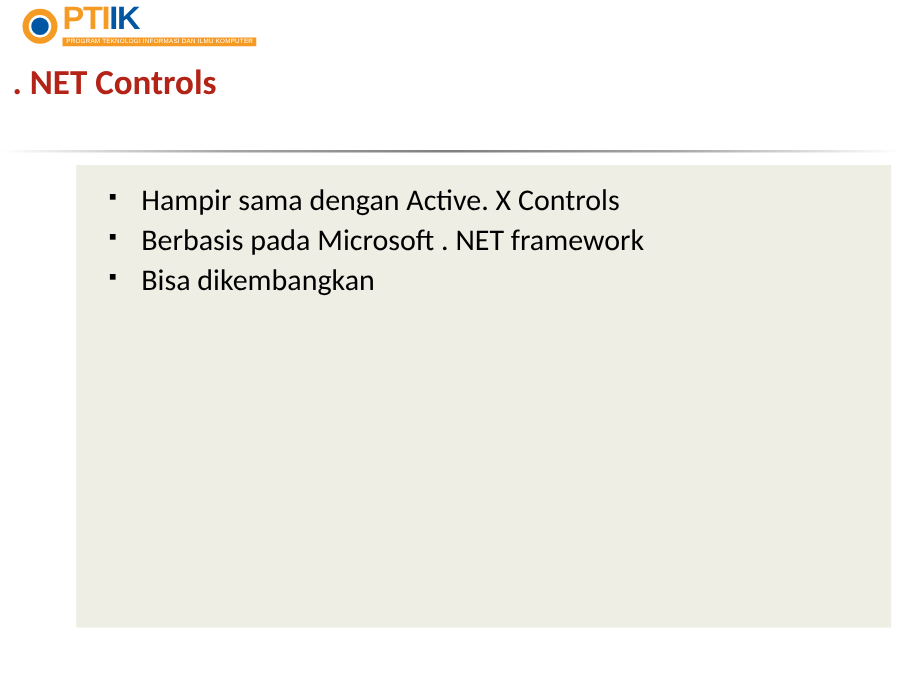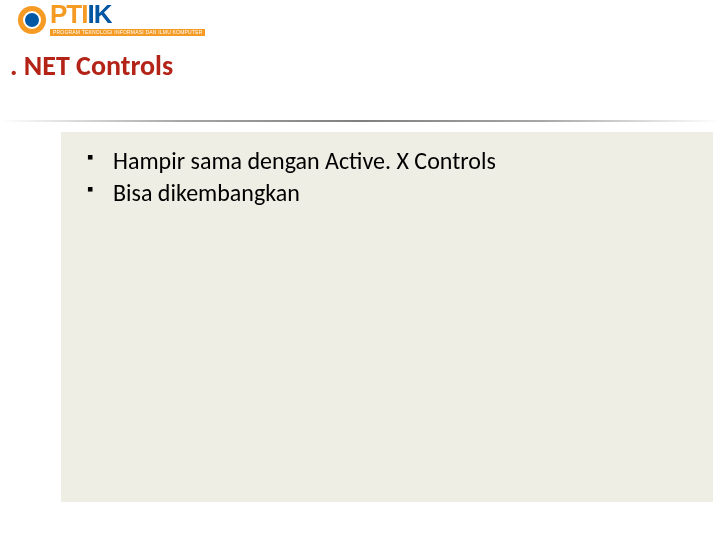--- a/index.html
+++ b/index.html
@@ -134,17 +134,18 @@
       <span class="logo-sub">PROGRAM TEKNOLOGI INFORMASI DAN ILMU KOMPUTER</span>
     </div>
   </div>
 
   <div class="title">. NET Controls</div>
   <div class="title-underline"></div>
 
   <div class="content-box">
     <ul class="bullet-list">
       <li>Hampir sama dengan Active. X Controls</li>
+      <li>Berbasis pada Microsoft . NET framework</li>
       <li>Bisa dikembangkan</li>
     </ul>
   </div>
 
 </div>
 
 </body></html>

